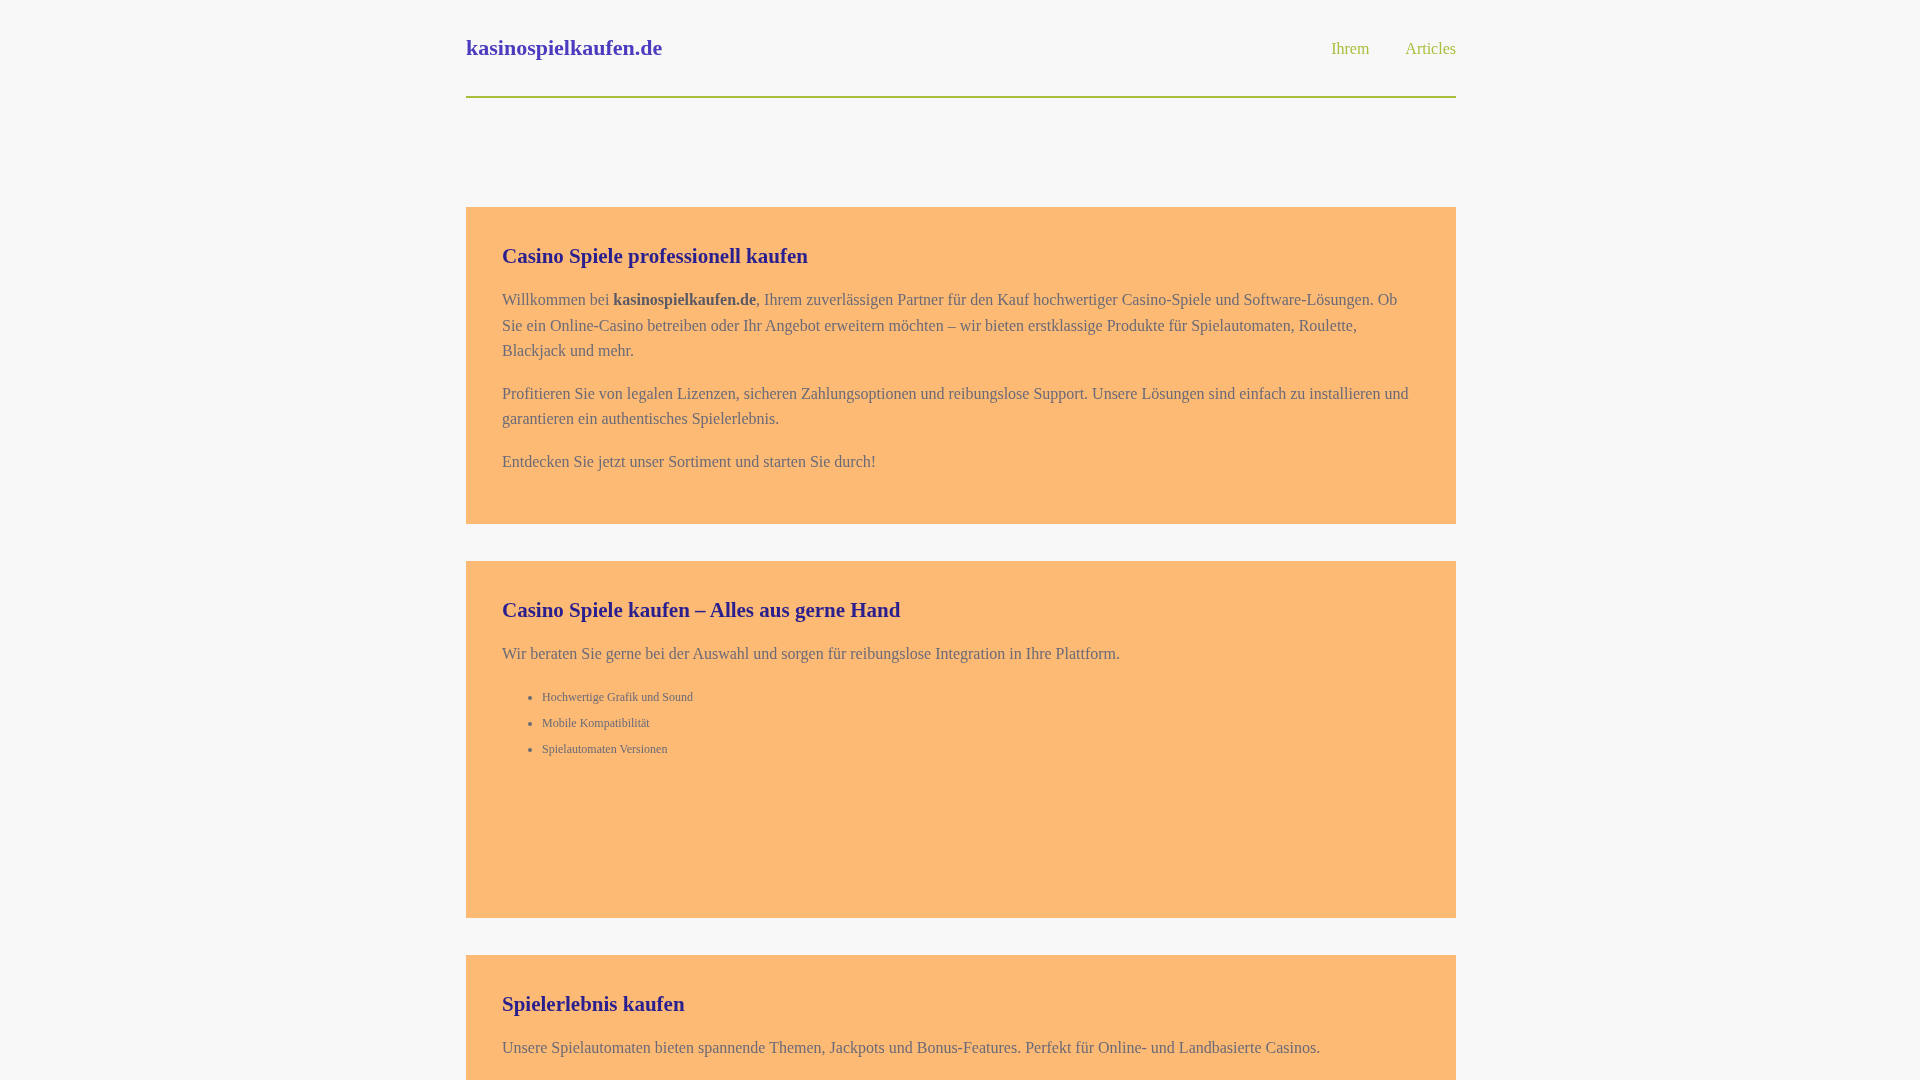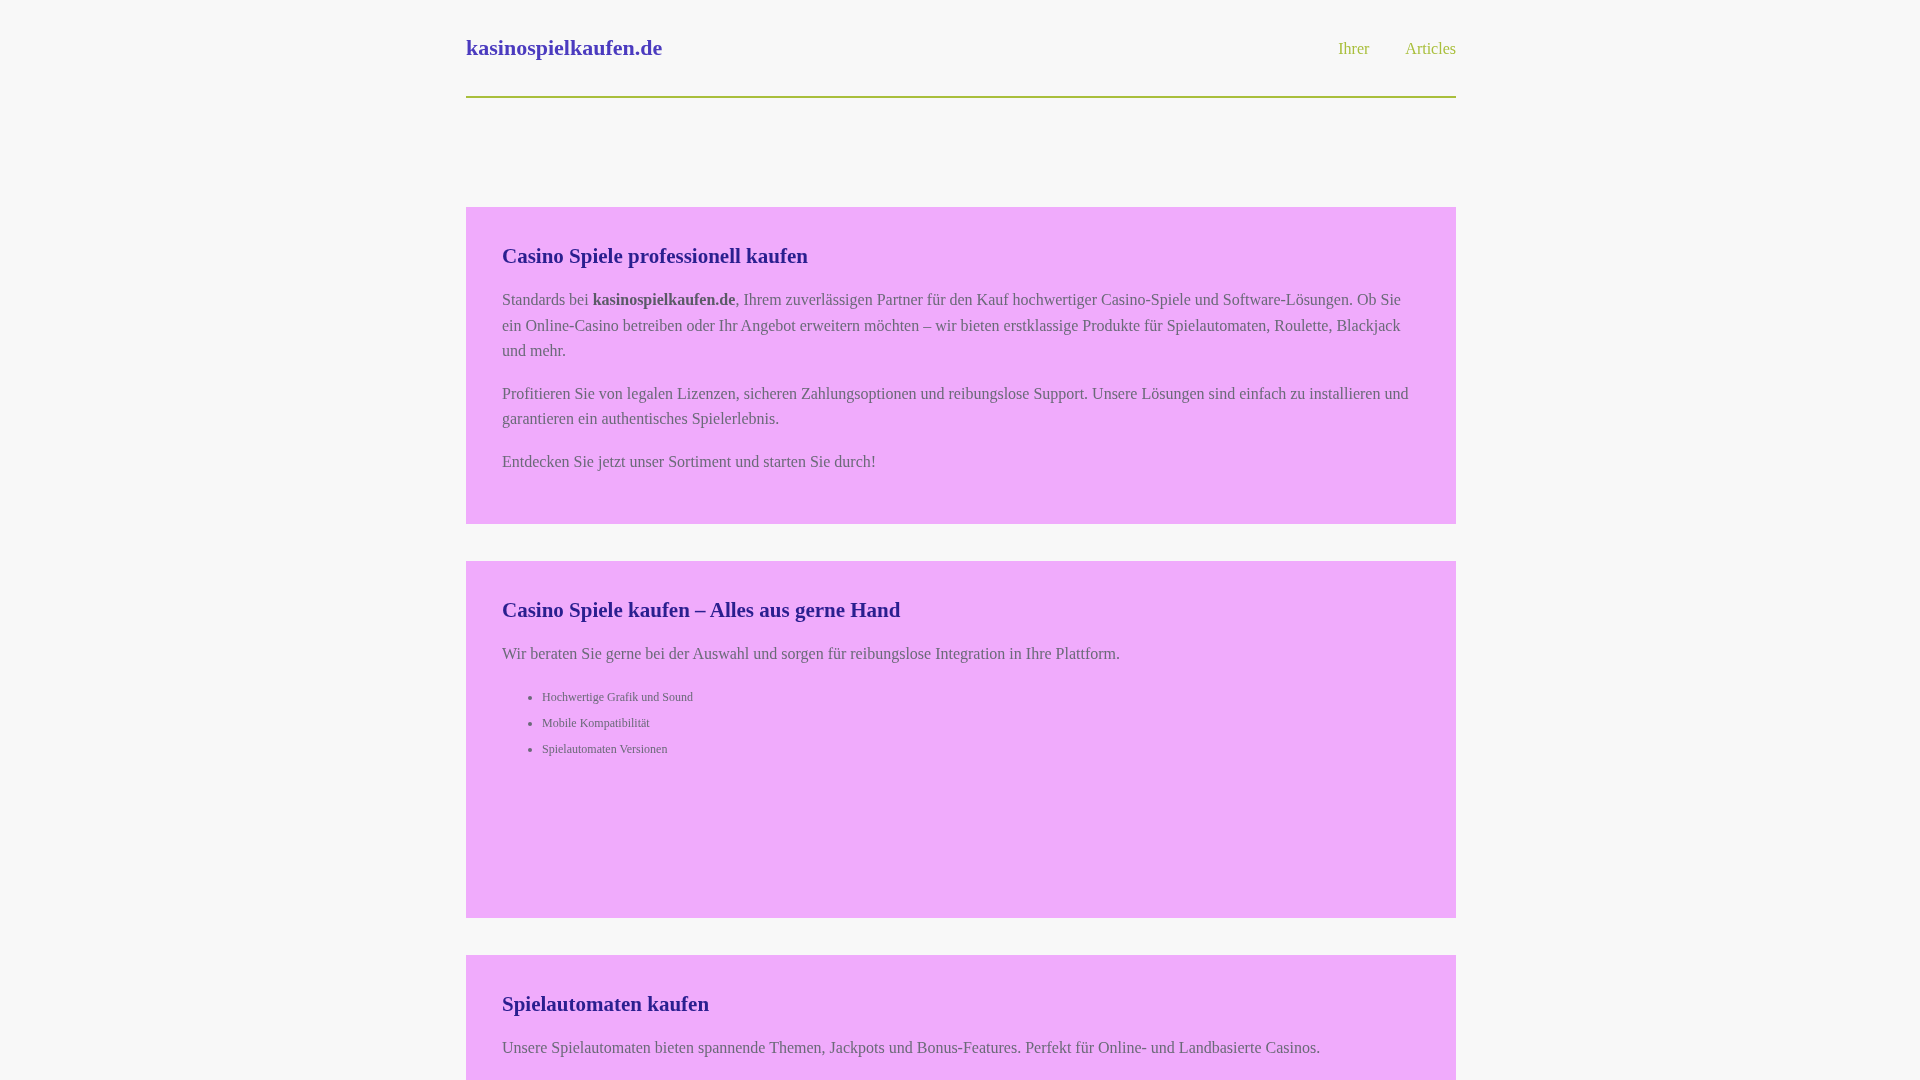--- a/index.html
+++ b/index.html
@@ -37,21 +37,21 @@
       gap: 36px;
     }
     nav a {
       color: #a9bf3c;
       font-size: 16px;
       text-decoration: none;
       line-height: 20px;
     }
     .spacer { height: 109px; }
     .card {
-      background: #f0abfc;
+      background: #fdba74;
       padding: 36px 36px 40px 36px;
       margin-bottom: 37px;
       box-sizing: border-box;
     }
     .card h2 {
       margin: 0 0 18px 0;
       font-size: 21px;
       color: #2a1f8f;
       font-weight: bold;
       line-height: 26px;
@@ -75,41 +75,41 @@
     .card1 { height: 317px; }
     .card2 { height: 357px; }
   </style>
 </head>
 <body>
 
 <div class="wrap">
   <header>
     <a class="logo" href="#">kasinospielkaufen.de</a>
     <nav>
-      <a href="#">Ihrer</a>
+      <a href="#">Ihrem</a>
       <a href="#">Articles</a>
     </nav>
   </header>
 
   <div class="spacer"></div>
 
   <section class="card card1">
     <h2>Casino Spiele professionell kaufen</h2>
-    <p><span>Standards bei </span><b>kasinospielkaufen.de</b><span>, Ihrem zuverlässigen Partner für den Kauf hochwertiger Casino-Spiele und Software-Lösungen. Ob Sie ein Online-Casino betreiben oder Ihr Angebot erweitern möchten – wir bieten erstklassige Produkte für Spielautomaten, Roulette, Blackjack und mehr.</span></p>
+    <p><span>Willkommen bei </span><b>kasinospielkaufen.de</b><span>, Ihrem zuverlässigen Partner für den Kauf hochwertiger Casino-Spiele und Software-Lösungen. Ob Sie ein Online-Casino betreiben oder Ihr Angebot erweitern möchten – wir bieten erstklassige Produkte für Spielautomaten, Roulette, Blackjack und mehr.</span></p>
     <p>Profitieren Sie von legalen Lizenzen, sicheren Zahlungsoptionen und reibungslose Support. Unsere Lösungen sind einfach zu installieren und garantieren ein authentisches Spielerlebnis.</p>
     <p>Entdecken Sie jetzt unser Sortiment und starten Sie durch!</p>
   </section>
 
   <section class="card card2">
     <h2>Casino Spiele kaufen – Alles aus gerne Hand</h2>
     <p>Wir beraten Sie gerne bei der Auswahl und sorgen für reibungslose Integration in Ihre Plattform.</p>
     <ul>
       <li>Hochwertige Grafik und Sound</li>
       <li>Mobile Kompatibilität</li>
       <li>Spielautomaten Versionen</li>
     </ul>
   </section>
 
   <section class="card card3">
-    <h2>Spielautomaten kaufen</h2>
+    <h2>Spielerlebnis kaufen</h2>
     <p>Unsere Spielautomaten bieten spannende Themen, Jackpots und Bonus-Features. Perfekt für Online- und Landbasierte Casinos.</p>
   </section>
 </div>
 
 </body></html>

